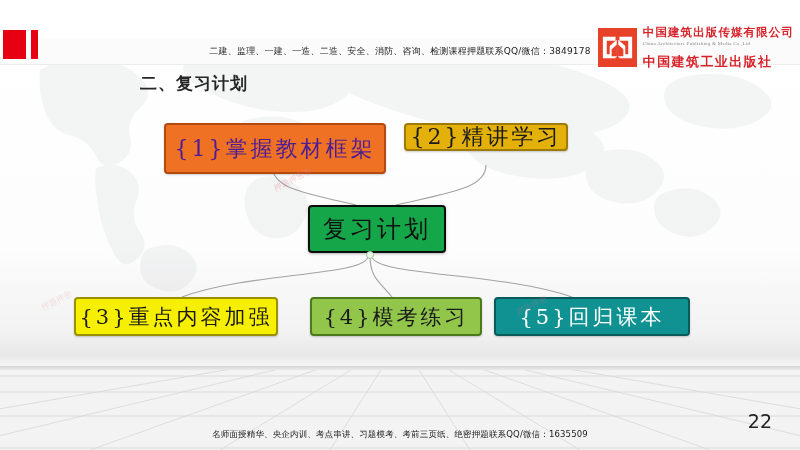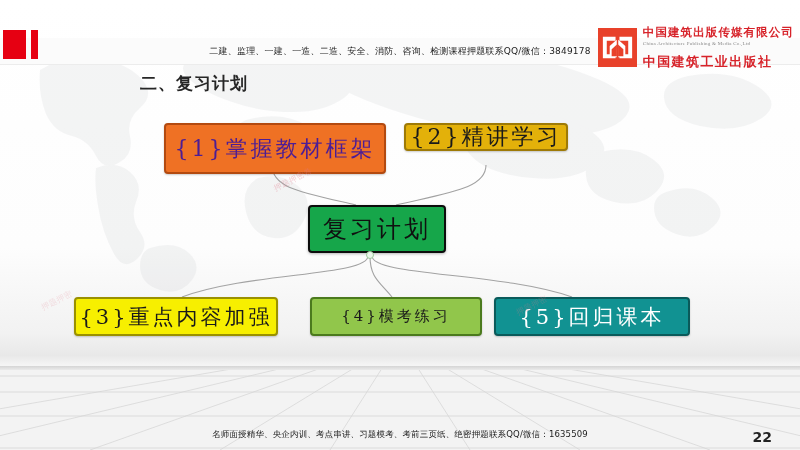--- a/index.html
+++ b/index.html
@@ -114,21 +114,21 @@
   }
   .n-b1 {
     left:74px; top:297px; width:204px; height:39px;
     background:#f7ef00; border:2px solid #9a9100;
     color:#1a1a1a; font-size:21px;
     box-shadow:0 1px 2px rgba(0,0,0,.20);
   }
   .n-b2 {
     left:310px; top:297px; width:172px; height:39px;
     background:#91c64b; border:2px solid #4b7a1d;
-    color:#1a1a1a; font-size:15px;
+    color:#1a1a1a; font-size:21px;
     box-shadow:0 1px 2px rgba(0,0,0,.20);
   }
   .n-b3 {
     left:494px; top:297px; width:196px; height:39px;
     background:#119292; border:2px solid #0a5a5a;
     color:#ffffff; font-size:21px;
     box-shadow:0 1px 2px rgba(0,0,0,.20);
     align-items:center;
   }
 
@@ -151,22 +151,22 @@
   
   .footer {
     position:absolute; left:0; right:0; bottom:6px; height:18px;
     display:flex; align-items:center; justify-content:center; z-index:6;
   }
   .footer .txt {
     font-size:8.5px; color:#1c1c1c; letter-spacing:.15px; white-space:nowrap;
     font-family:"DejaVu Sans","Liberation Sans",sans-serif;
   }
   .page-no {
-    position:absolute; right:28px; bottom:5px; z-index:6;
-    font-size:14px; font-weight:700; color:#222;
+    position:absolute; right:28px; bottom:18px; z-index:6;
+    font-size:19px; font-weight:400; color:#222;
     font-family:"DejaVu Sans","Liberation Sans",sans-serif;
   }
 </style>
 </head>
 <body>
 
 <div id="slide">
 
   <div class="worldmap">
     <svg viewBox="0 0 800 450" preserveAspectRatio="none">

